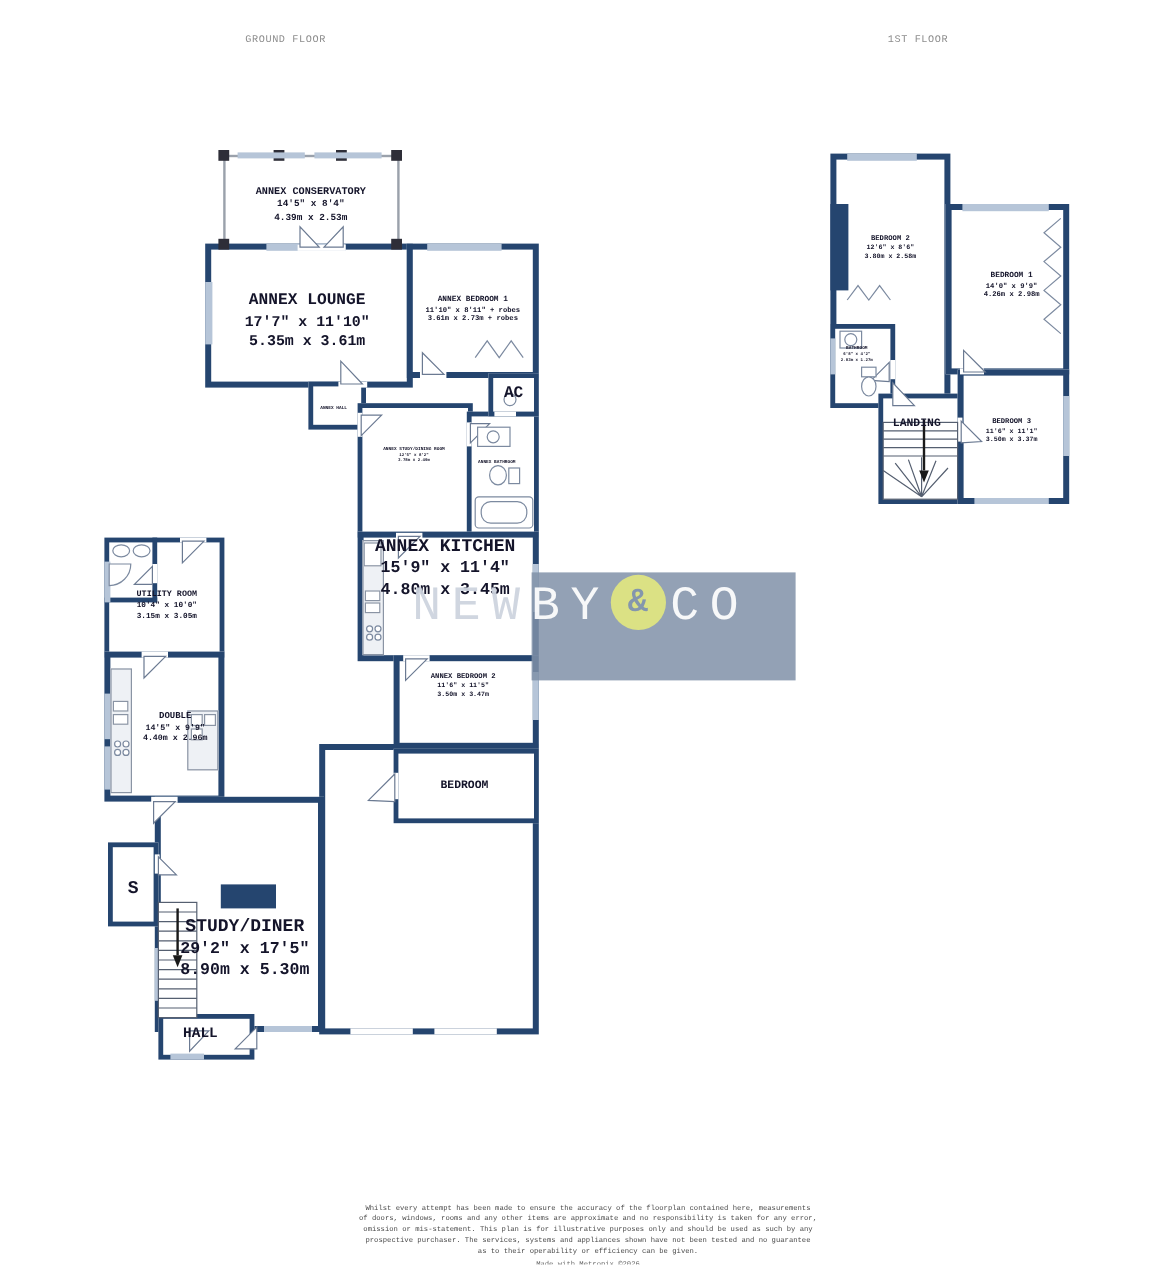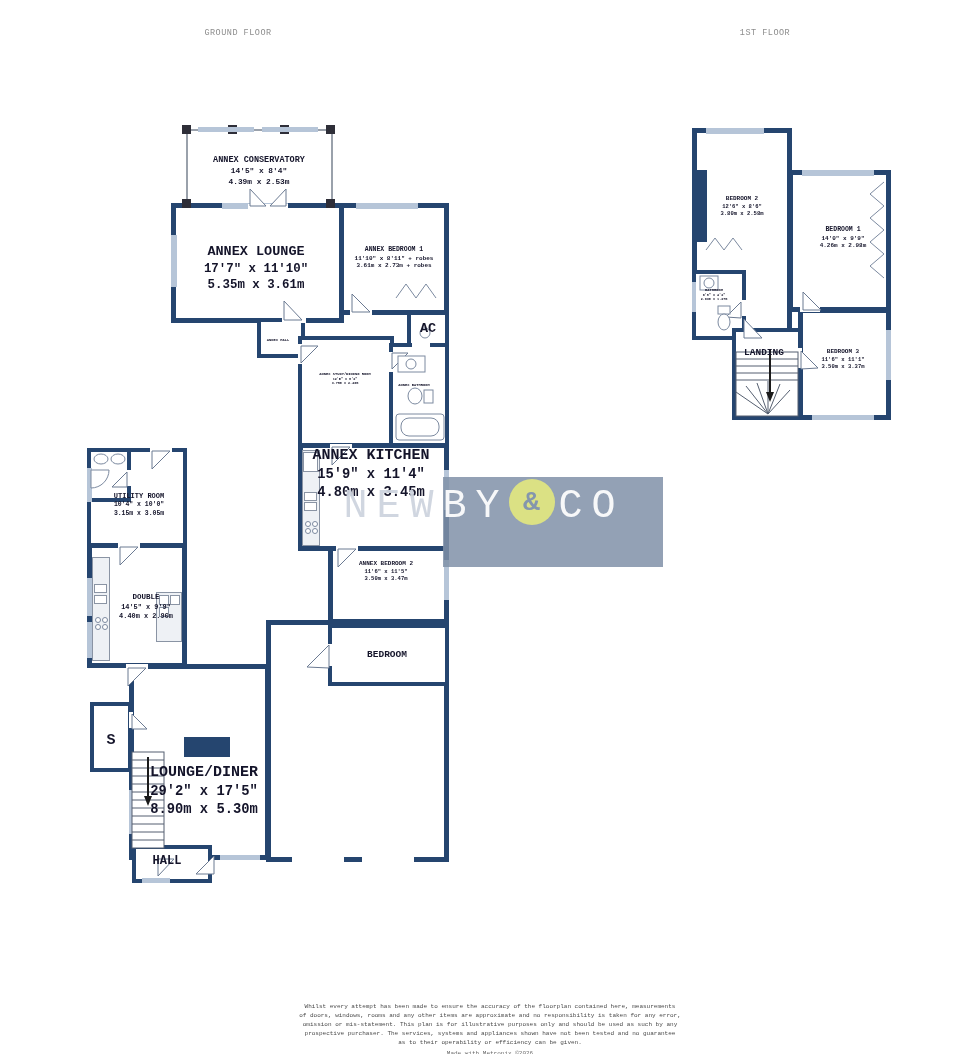--- a/index.html
+++ b/index.html
@@ -256,21 +256,21 @@
   </div>
   <div class="lbl s75" style="left:146px;top:607px">
     <div>DOUBLE</div>
     <div class="dim">14'5" x 9'9"</div>
     <div class="dim">4.40m x 2.96m</div>
   </div>
   <div class="lbl s95" style="left:387px;top:655px">
     <div>BEDROOM</div>
   </div>
   <div class="lbl s115" style="left:204px;top:791px">
-    <div>LOUNGE/DINER</div>
+    <div>STUDY/DINER</div>
     <div class="dim">29'2" x 17'5"</div>
     <div class="dim">8.90m x 5.30m</div>
   </div>
   <div class="lbl s115" style="left:111px;top:741px">
     <div>S</div>
   </div>
   <div class="lbl s12" style="left:167px;top:862px">
     <div>HALL</div>
   </div>
 

